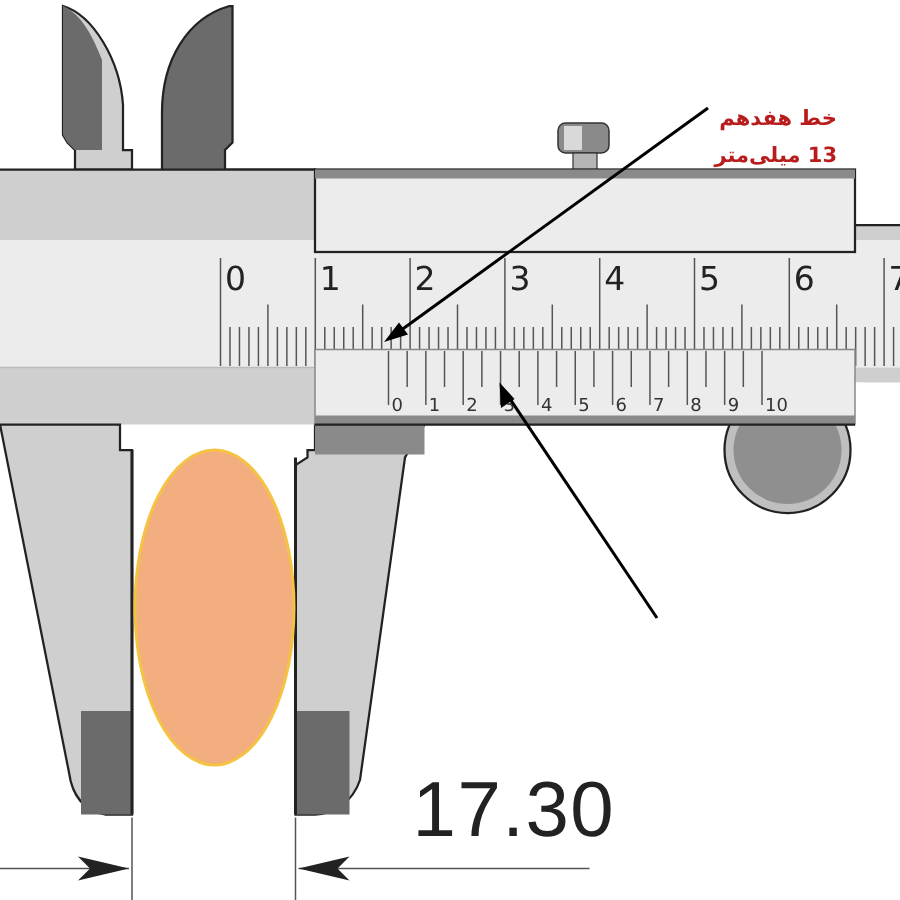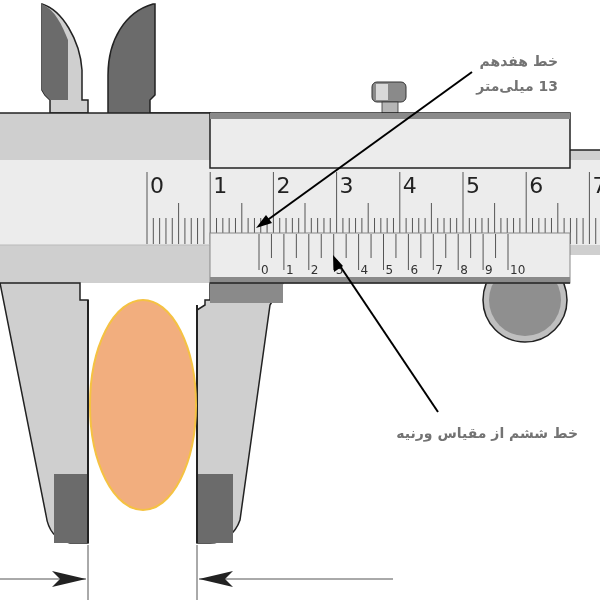--- a/index.html
+++ b/index.html
@@ -1,18 +1,18 @@
 <!DOCTYPE html>
 <html><head>
 <meta charset="utf-8">
 <style>
   html, body { margin:0; padding:0; background:#ffffff; }
   body { width:600px; height:600px; overflow:hidden; position:relative; font-family:"DejaVu Sans", sans-serif; }
   #stage { position:absolute; left:0; top:0; width:600px; height:600px; }
-  .label-fa { position:absolute; direction:rtl; text-align:center; font-family:"DejaVu Sans", sans-serif; font-weight:bold; color:#737373; white-space:nowrap; }
+  .label-fa { position:absolute; direction:rtl; text-align:center; font-family:"DejaVu Sans", sans-serif; font-weight:bold; color:#b91c1c; white-space:nowrap;margin-top:18px; }
   #lbl-17mm-1 { right:42px; top:53px; font-size:14px; }
   #lbl-17mm-2 { right:42px; top:78px; font-size:14px; }
   #lbl-vernier { right:22px; top:425px; font-size:14px; }
   #reading { position:absolute; left:275px; top:510px; font-family:"Liberation Sans", sans-serif; font-size:52px; color:#222; letter-spacing:1px; }
   svg text.mainnum { font-family:"DejaVu Sans", sans-serif; font-size:22px; fill:#222; }
   svg text.vernum { font-family:"DejaVu Sans", sans-serif; font-size:12px; fill:#333; }
 </style>
 </head>
 <body>
 
@@ -212,14 +212,14 @@
     <line x1="197" y1="545" x2="197" y2="600" stroke="#555" stroke-width="1"></line>
     <line x1="0" y1="579" x2="86" y2="579" stroke="#555" stroke-width="1"></line>
     <path d="M86,579 L52,571 L60,579 L52,587 Z" fill="#222"></path>
     <line x1="199" y1="579" x2="393" y2="579" stroke="#555" stroke-width="1"></line>
     <path d="M199,579 L233,571 L225,579 L233,587 Z" fill="#222"></path>
   </g>
 </svg>
 
 <div id="lbl-17mm-1" class="label-fa">خط هفدهم</div>
 <div id="lbl-17mm-2" class="label-fa">13 میلی‌متر</div>
-<div id="lbl-vernier" class="label-fa">خط ششم از مقیاس ورنیه</div>
+<div id="reading">17.30</div>
 </div>
 
 </body></html>

